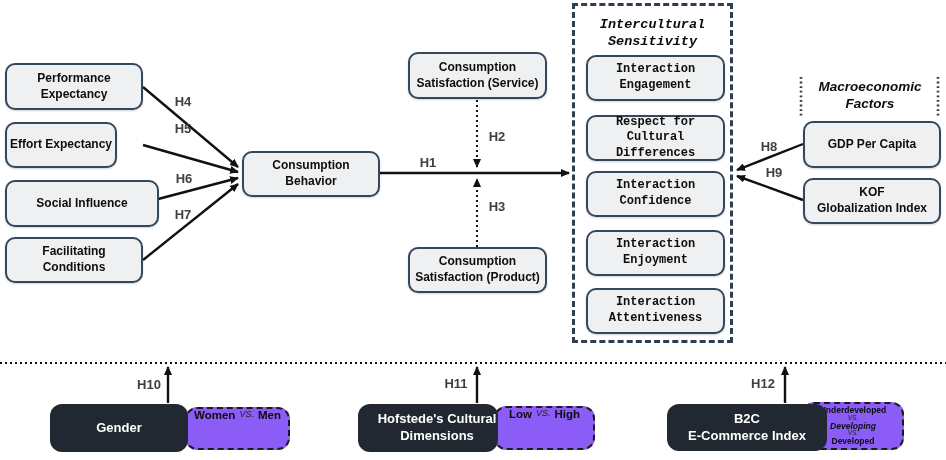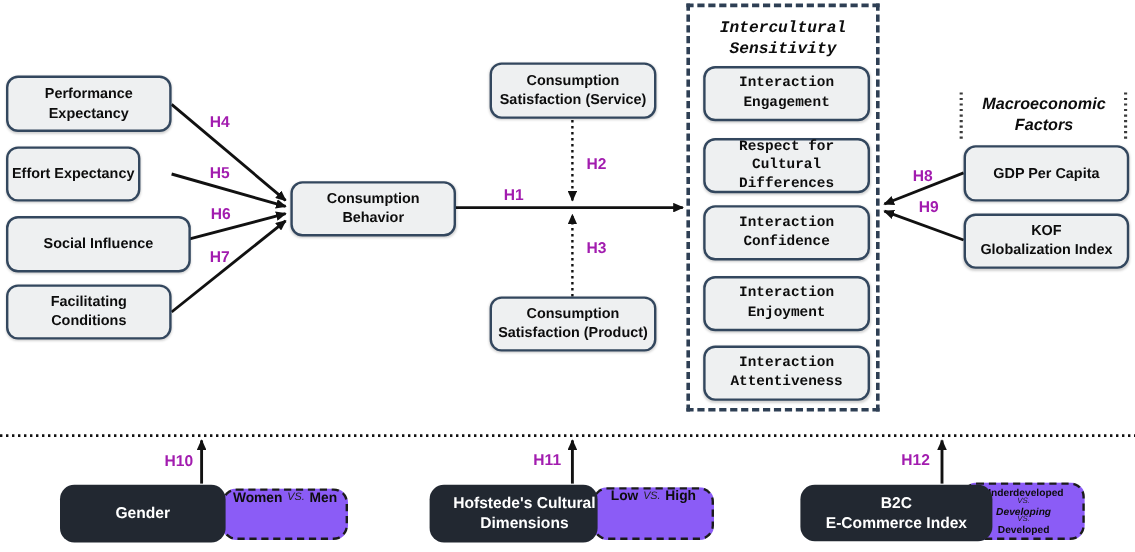--- a/index.html
+++ b/index.html
@@ -36,21 +36,21 @@
     display:flex;justify-content:center;text-align:center;
   }
   .level-box .lvl{font-weight:bold;font-size:11.5px;}
   .level-box .vs{font-style:italic;font-size:9px;color:#222;margin:0 4px;}
   .level-box.stacked{flex-direction:column;line-height:1.05;}
   .level-box.stacked .lvl{font-size:8.5px;display:block;}
   .level-box.stacked .vs{font-size:6.5px;display:block;margin:0;}
   .level-box.stacked .italic{font-style:italic;}
   .hlabel{
     position:absolute;z-index:6;transform:translate(-50%,-50%);
-    font-weight:bold;font-size:13px;color:#a21caf;white-space:nowrap;
+    font-weight:bold;font-size:13px;color:#404040;white-space:nowrap;
   }
 </style>
 </head>
 <body>
 
 <div id="stage">
 
   <div class="ics" style="left:572px;top:3px;width:161px;height:340px;font-family:Liberation Mono, monospace;">
     <div class="section-title" style="left:0;top:11px;width:155px;">Intercultural
 Sensitivity</div>
@@ -106,21 +106,21 @@
   <div class="node" style="left:408px;top:247px;width:139px;height:46px;">Consumption
 Satisfaction (Product)</div>
 
   <div class="section-title" style="left:806px;top:79px;width:128px;">Macroeconomic
 Factors</div>
   <div class="node" style="left:803px;top:121px;width:138px;height:47px;">GDP Per Capita</div>
   <div class="node" style="left:803px;top:178px;width:138px;height:46px;">KOF
 Globalization Index</div>
 
   <div class="hlabel" style="left:183px;top:101px;">H4</div>
-  <div class="hlabel" style="left:183px;top:144px;">H5</div>
+  <div class="hlabel" style="left:183px;top:128px;">H5</div>
   <div class="hlabel" style="left:184px;top:178px;">H6</div>
   <div class="hlabel" style="left:183px;top:214px;">H7</div>
   <div class="hlabel" style="left:428px;top:162px;">H1</div>
   <div class="hlabel" style="left:497px;top:136px;">H2</div>
   <div class="hlabel" style="left:497px;top:206px;">H3</div>
   <div class="hlabel" style="left:769px;top:146px;">H8</div>
   <div class="hlabel" style="left:774px;top:172px;">H9</div>
   <div class="hlabel" style="left:149px;top:384px;">H10</div>
   <div class="hlabel" style="left:456px;top:383px;">H11</div>
   <div class="hlabel" style="left:763px;top:383px;">H12</div>

